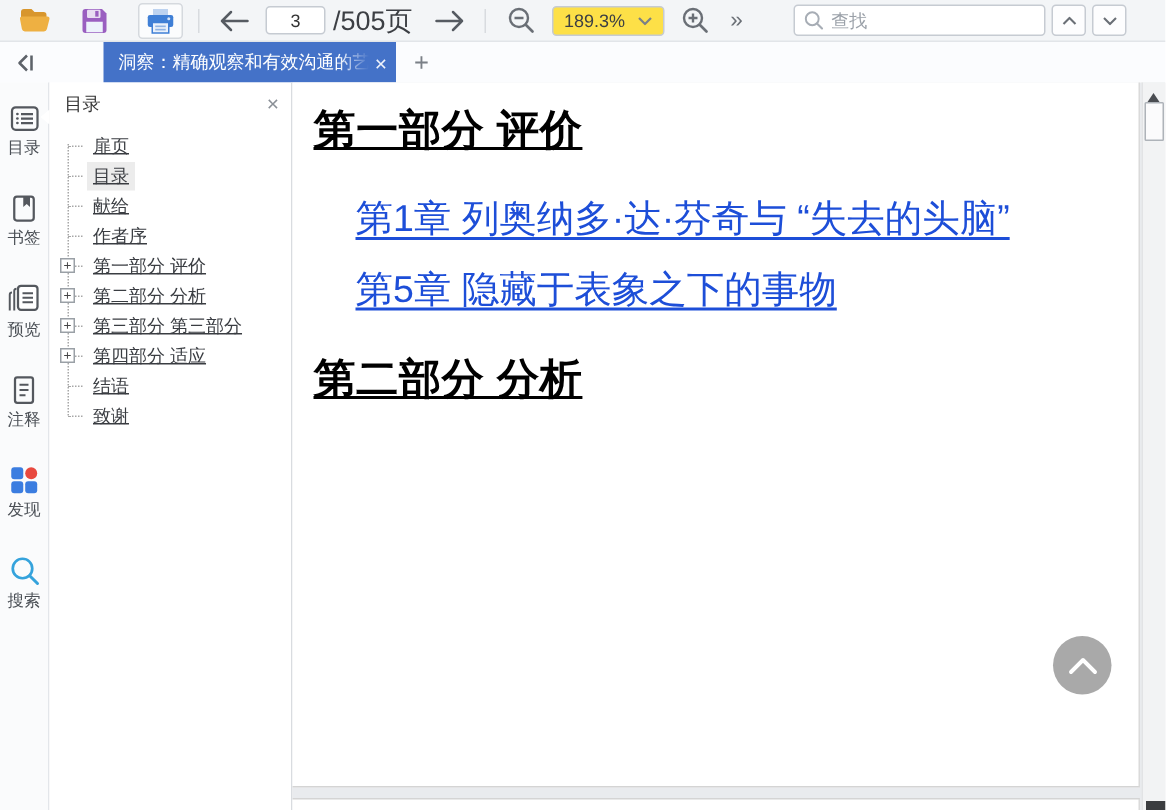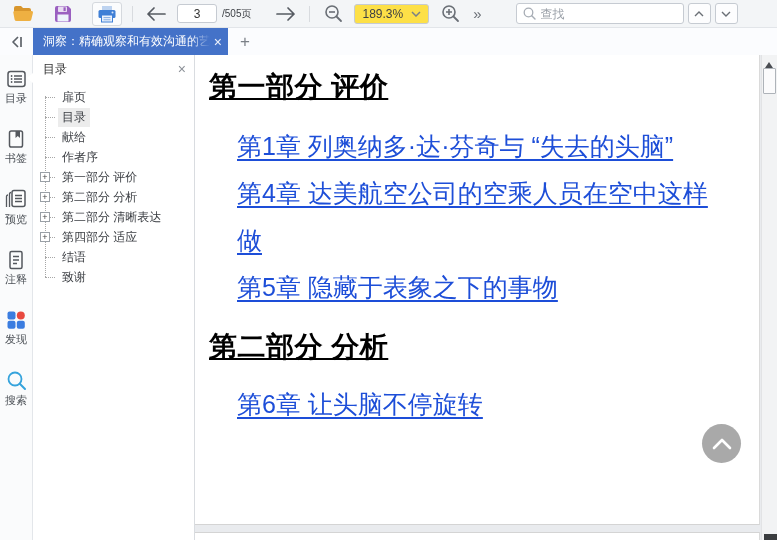--- a/index.html
+++ b/index.html
@@ -9,37 +9,37 @@
 
   
   .toolbar { height:28px; background:#f3f5f7; border-bottom:1px solid #e2e5e9;
              display:flex; align-items:center; flex:0 0 28px; }
   .tbtn { display:flex; align-items:center; justify-content:center; height:24px; min-width:26px;
           border-radius:3px; cursor:pointer; }
   .tbtn.boxed { border:1px solid #d5d9de; background:#fbfcfd; padding:0 4px; }
   .sep { width:1px; height:16px; background:#d8dbdf; margin:0 10px; }
   .page-input { width:40px; height:19px; border:1px solid #c6cbd2; border-radius:3px;
                 text-align:center; font-size:12px; color:#333; background:#fff; margin:0 5px 0 8px; }
-  .page-total { font-size:10px; color:#3c3f44; margin-right:22px; }
+  .page-total { font-size:18px; color:#3c3f44; margin-right:12px; }
   .zoom-box { display:flex; align-items:center; gap:8px; border:1px solid #c6cbd2; background:#fde047;
               border-radius:3px; height:20px; padding:0 7px; font-size:12px; color:#3c3f44; margin:0 8px; cursor:pointer; }
   .more { font-size:15px; color:#6a6f76; margin:0 10px; cursor:pointer; }
   .search-wrap { display:flex; align-items:flex-end; margin-left:24px; }
   .search-box { display:flex; align-items:center; width:168px; height:21px; border:1px solid #c6cbd2;
                 border-radius:3px; background:#fff; padding:0 6px; }
   .search-box input { border:none; outline:none; width:120px; font-size:12px; color:#333; margin-left:5px; }
   .search-box input::placeholder { color:#9aa0a8; }
   .mini-btn { width:23px; height:21px; border:1px solid #c6cbd2; border-radius:3px; background:#fdfdfe;
               display:flex; align-items:center; justify-content:center; margin-left:4px; cursor:pointer; }
 
   
   .tabbar { height:27px; background:#fbfcfe; display:flex; align-items:stretch; flex:0 0 27px; }
   .collapse { width:33px; display:flex; align-items:center; justify-content:center; cursor:pointer; }
   .tab { width:195px; background:#4472c8; color:#fff; display:flex; align-items:center;
-         padding:0 6px 0 10px; cursor:pointer; }
+         padding:0 6px 0 10px; cursor:pointer;margin-left:36px; }
   .tab-title { font-size:12px; white-space:nowrap; overflow:hidden; flex:1;
                -webkit-mask-image:linear-gradient(90deg,#000 88%,transparent); 
                mask-image:linear-gradient(90deg,#000 88%,transparent); }
   .tab-close { font-size:14px; line-height:1; margin-left:4px; cursor:pointer; color:#eef2fb; }
   .newtab { width:34px; display:flex; align-items:center; justify-content:center;
             color:#7b8087; font-size:17px; cursor:pointer; }
 
   
   .body { flex:1; display:flex; min-height:0; }
 
@@ -50,21 +50,21 @@
   .strip-item .lbl { font-size:11px; color:#4b5056; }
   .strip-item.active::after { content:''; position:absolute; right:-1px; top:4px;
       border:5px solid transparent; border-right:6px solid #fff; }
 
   .panel { width:162px; background:#fff; border-right:1px solid #d9dce0; display:flex; flex-direction:column; }
   .panel-head { height:28px; display:flex; align-items:center; padding:0 8px 0 10px; }
   .panel-title { font-size:12px; color:#333; flex:1; }
   .panel-close { color:#8b9097; font-size:14px; cursor:pointer; }
   .tree { position:relative; margin:4px 0 0 12px; font-size:12px; color:#3a3d42; }
   .tree::before { content:''; position:absolute; left:0; top:9px; bottom:10px; border-left:1px dotted #a7a7a7; }
-  .tree-item { position:relative; height:20px; display:flex; align-items:center; padding-left:13px; cursor:pointer; }
+  .tree-item { position:relative; height:20px; display:flex; align-items:center; padding-left:13px; cursor:pointer;text-decoration:underline; }
   .tree-item::before { content:''; position:absolute; left:0; width:10px; top:10px; border-top:1px dotted #a7a7a7; }
   .plusbox { position:absolute; left:-5px; top:5px; width:10px; height:10px; background:#fff;
              border:1px solid #9aa0a6; font-size:9px; line-height:8px; text-align:center;
              color:#444; cursor:pointer; z-index:1; }
   .tree-label { padding:1px 4px; white-space:nowrap; }
   .tree-item.selected .tree-label { background:#ececec; }
 
   
   .main { flex:1; position:relative; background:#e9ebee; min-width:0; }
   .page { position:absolute; left:0; top:0; width:565px; height:470px; background:#fff;
@@ -307,44 +307,42 @@
         <div class="tree-item">
           <span class="plusbox">+</span>
           <span class="tree-label">第一部分 评价</span>
         </div>
         <div class="tree-item">
           <span class="plusbox">+</span>
           <span class="tree-label">第二部分 分析</span>
         </div>
         <div class="tree-item">
           <span class="plusbox">+</span>
-          <span class="tree-label">第二部分 清晰表达</span>
+          <span class="tree-label">第三部分 第三部分</span>
         </div>
         <div class="tree-item">
           <span class="plusbox">+</span>
           <span class="tree-label">第四部分 适应</span>
         </div>
         <div class="tree-item">
           <span class="tree-label">结语</span>
         </div>
         <div class="tree-item">
           <span class="tree-label">致谢</span>
         </div>
       </div>
     </div>
 
     <div class="main">
       <div class="page">
         <div class="page-content">
           <div class="section-heading">第一部分 评价</div>
           <div class="chapter">第1章 列奥纳多·达·芬奇与 “失去的头脑”</div>
-          <div class="chapter">第4章 达美航空公司的空乘人员在空中这样做</div>
           <div class="chapter">第5章 隐藏于表象之下的事物</div>
           <div class="section-heading second">第二部分 分析</div>
-          <div class="chapter">第6章 让头脑不停旋转</div>
         </div>
       </div>
       <div class="page2"></div>
 
       <div class="backtop">
         <span>
           <svg width="20" height="12" viewBox="0 0 20 12">
               <path d="M2 10 L10 2 l8 8" fill="none" stroke="#fff" stroke-width="2.6" stroke-linecap="round" stroke-linejoin="round"></path>
             </svg>
         </span>

